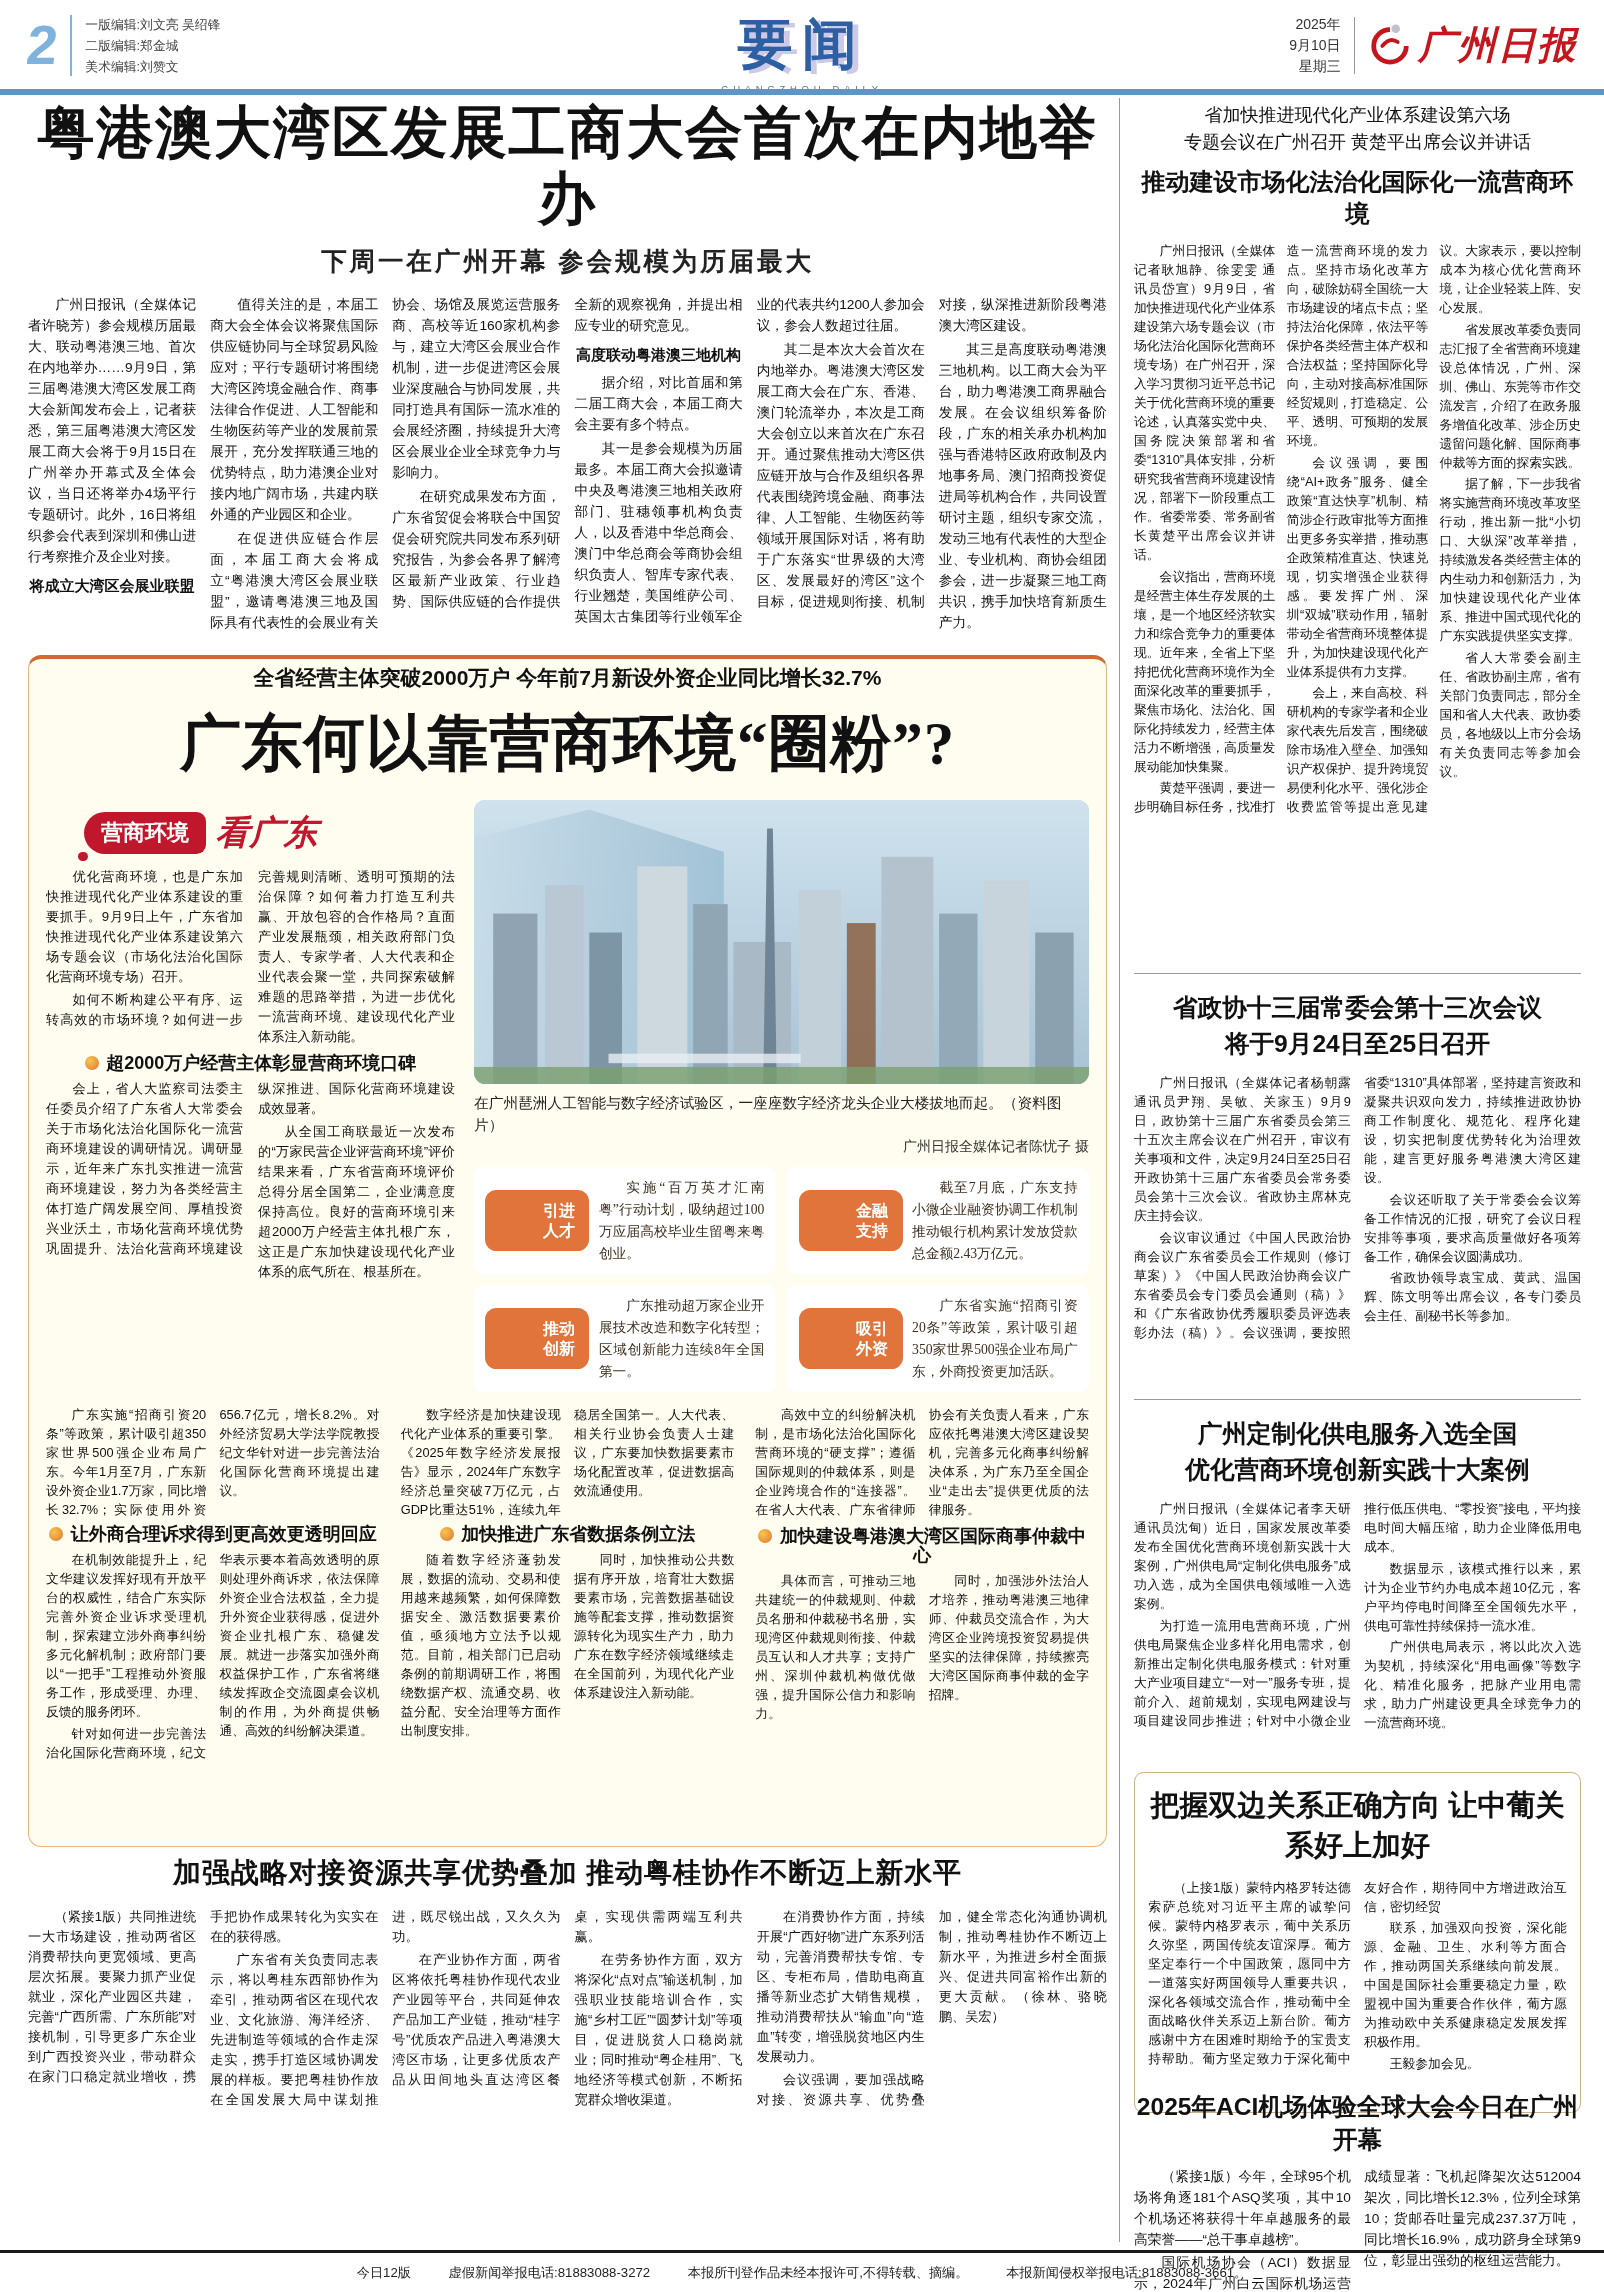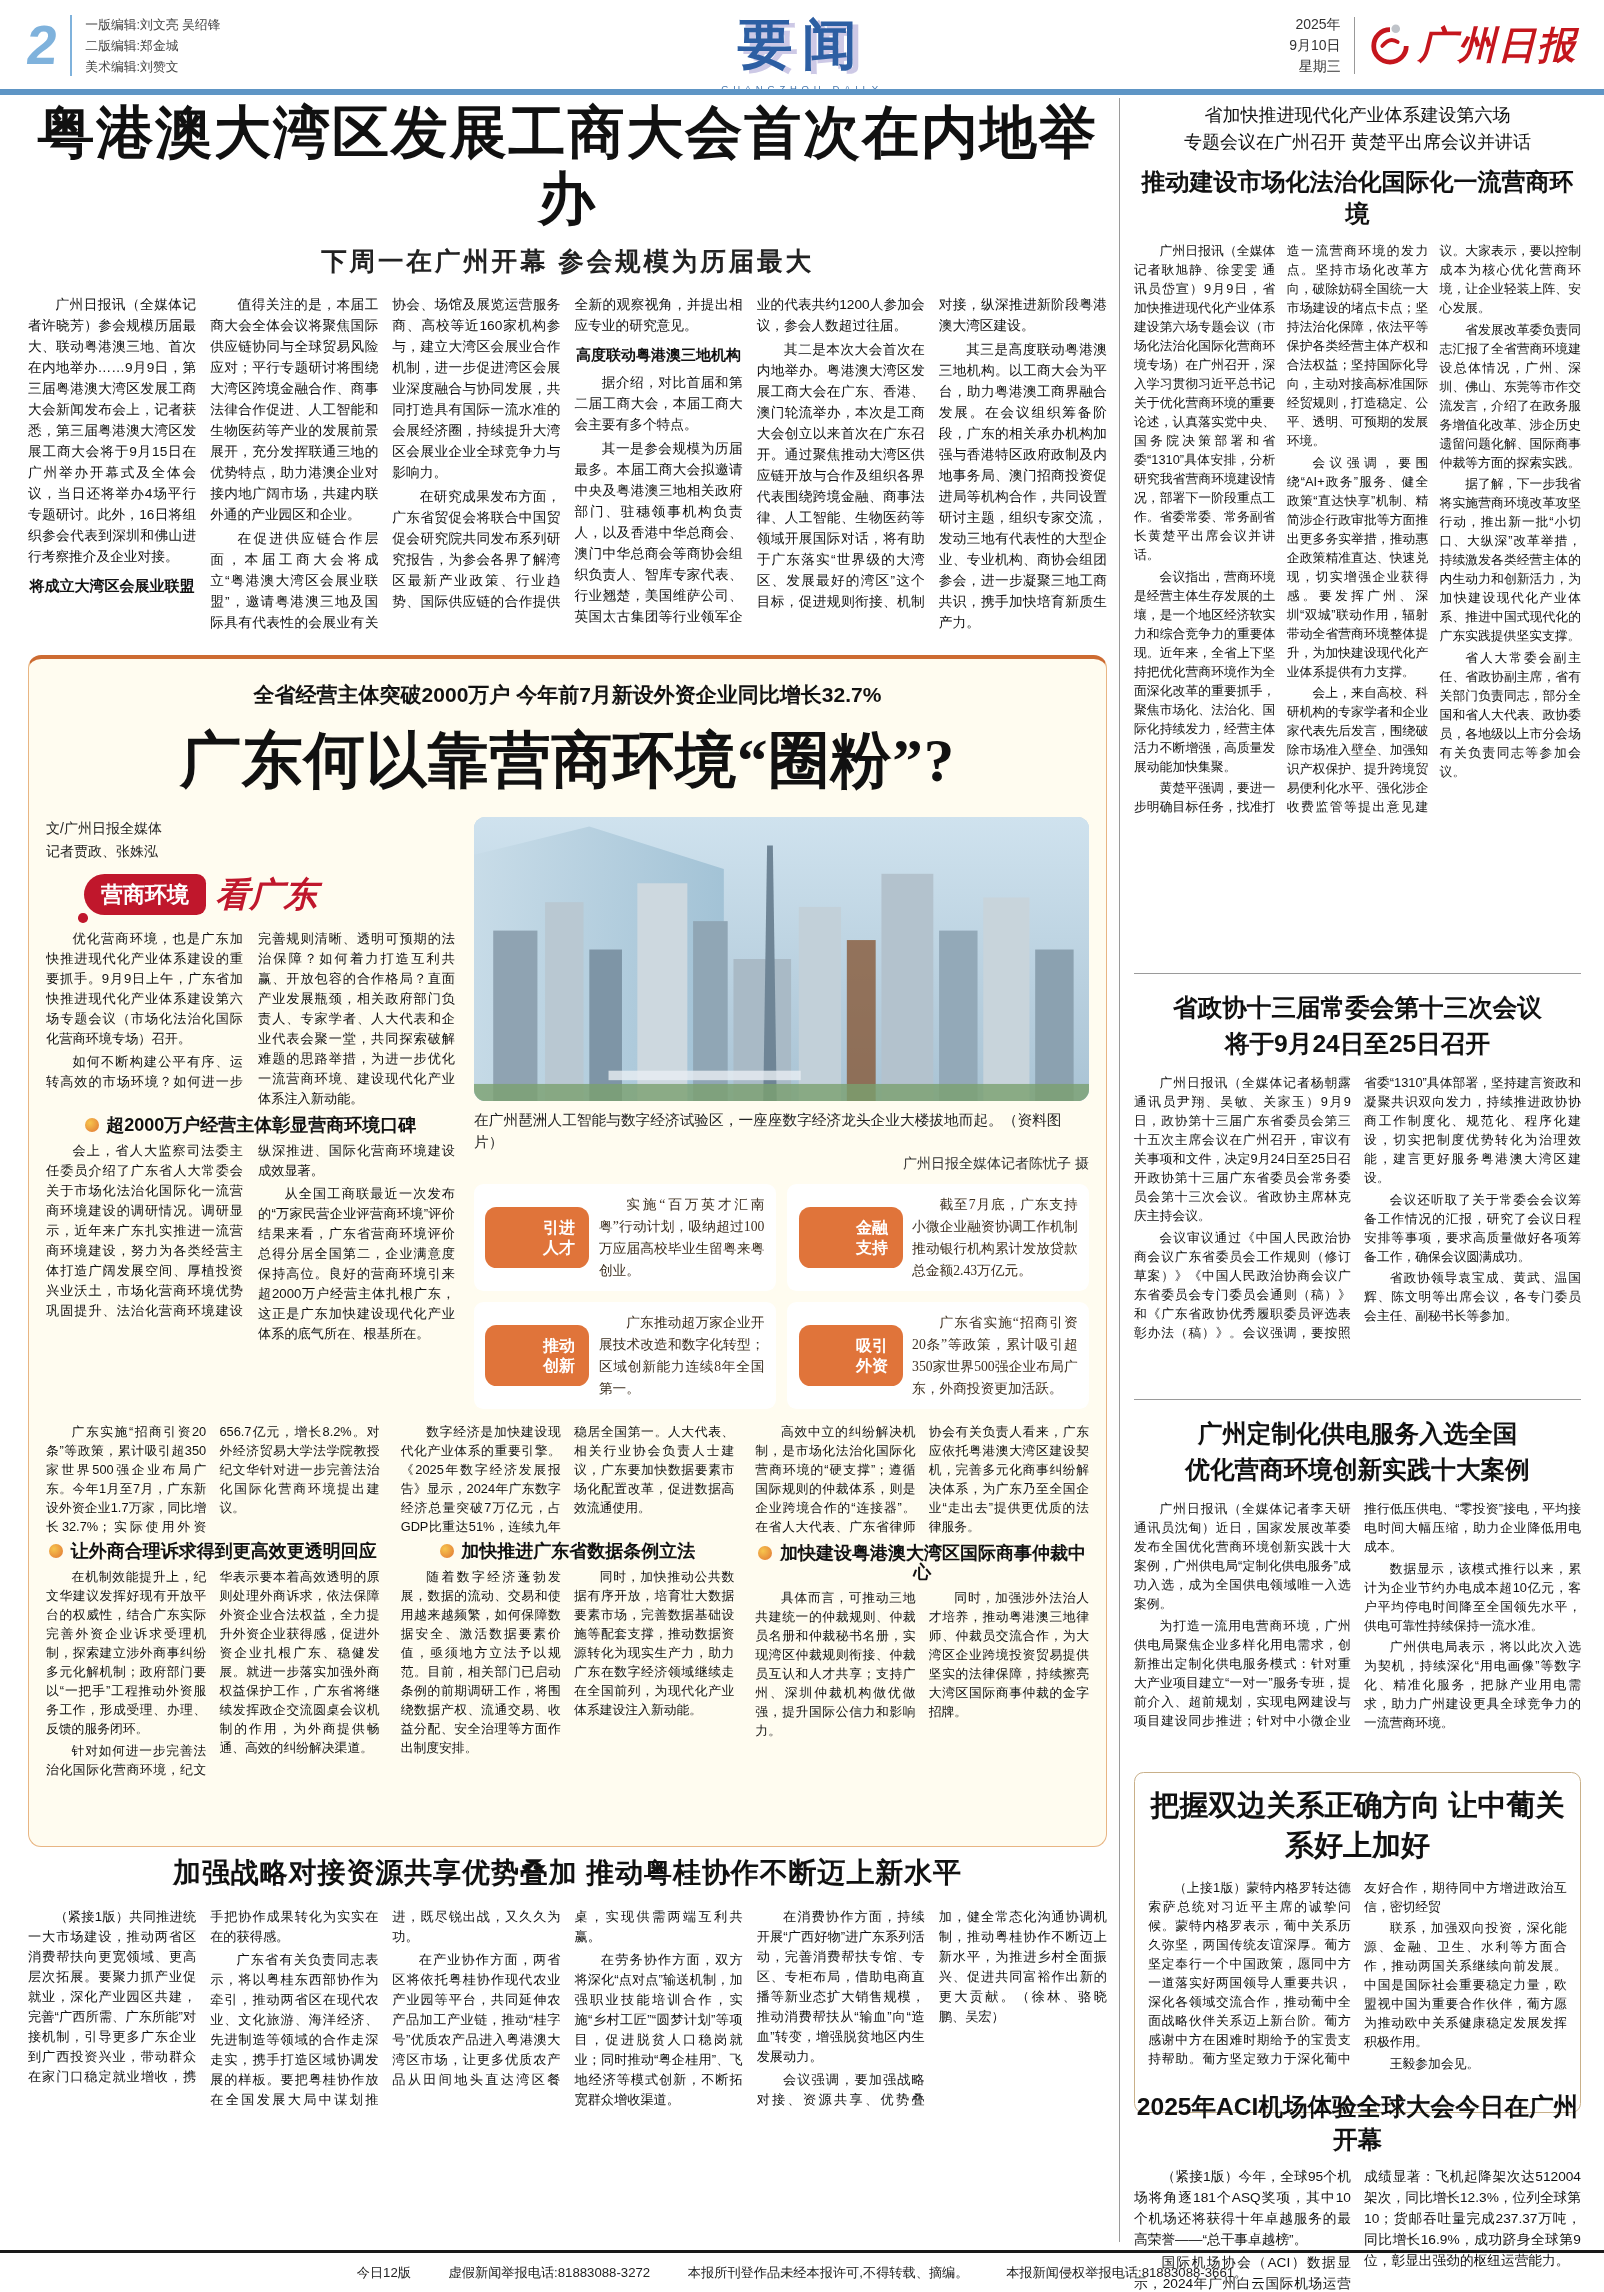--- a/index.html
+++ b/index.html
@@ -28,21 +28,21 @@
   .flowhead{font-weight:700;text-align:center;font-size:15px;margin:7.6px 0;break-inside:avoid;}
   
   .lead{position:absolute;left:28px;top:100px;width:1079px;}
   .lead-headline{font-size:57px;font-weight:900;text-align:center;letter-spacing:1.9px;line-height:1.15;
                  font-family:"Liberation Serif","DejaVu Serif",serif;}
   .lead-deck{font-size:25.6px;font-weight:700;text-align:center;letter-spacing:2.8px;margin-top:13.2px;color:#222;}
   .lead-body{margin-top:15px;height:363px;column-count:6;column-gap:14px;font-size:13.7px;line-height:21px;overflow:hidden;}
   
   .feature{position:absolute;left:28px;top:655px;width:1079px;height:1192px;background:#fffcf0;
            border:1.9px solid #e8b583;border-top:4.7px solid #cd6b32;border-radius:13.2px;box-sizing:border-box;padding:0 17px;}
-  .kicker{font-size:21px;font-weight:700;text-align:center;margin-top:22px;color:#111;}
+  .kicker{font-size:21px;font-weight:700;text-align:center;margin-top:5px;color:#111;}
   .f-headline{font-size:61px;font-weight:900;text-align:center;letter-spacing:0.9px;margin-top:11.4px;
               font-family:"Liberation Serif","DejaVu Serif",serif;}
   .f-main{display:flex;gap:19px;margin-top:15px;}
   .f-left{width:409px;flex:none;}
   .byline{font-size:14px;color:#222;line-height:1.6;}
   .badge-row{display:flex;align-items:center;gap:9.5px;margin:9.5px 0 11.4px 38px;}
   .badge-pill{background:#c0172c;color:#fff;font-size:22px;font-weight:700;padding:5.7px 17px;
               border-radius:21px 9.5px 9.5px 21px;position:relative;}
   .badge-pill::after{content:"";position:absolute;left:-5.7px;bottom:-7.6px;width:9.5px;height:9.5px;border-radius:50%;background:#c0172c;}
   .badge-cn{color:#c0172c;font-size:34px;font-weight:900;font-style:italic;
@@ -144,24 +144,20 @@
       <p class="bp">其二是本次大会首次在内地举办。粤港澳大湾区发展工商大会在广东、香港、澳门轮流举办，本次是工商大会创立以来首次在广东召开。通过聚焦推动大湾区供应链开放与合作及组织各界代表围绕跨境金融、商事法律、人工智能、生物医药等领域开展国际对话，将有助于广东落实“世界级的大湾区、发展最好的湾区”这个目标，促进规则衔接、机制对接，纵深推进新阶段粤港澳大湾区建设。</p>
       <p class="bp">其三是高度联动粤港澳三地机构。以工商大会为平台，助力粤港澳工商界融合发展。在会议组织筹备阶段，广东的相关承办机构加强与香港特区政府政制及内地事务局、澳门招商投资促进局等机构合作，共同设置研讨主题，组织专家交流，发动三地有代表性的大型企业、专业机构、商协会组团参会，进一步凝聚三地工商共识，携手加快培育新质生产力。</p>
     </div>
   </div>
 
   <div class="feature">
     <div class="kicker">全省经营主体突破2000万户 今年前7月新设外资企业同比增长32.7%</div>
     <div class="f-headline">广东何以靠营商环境“圈粉”?</div>
     <div class="f-main">
       <div class="f-left">
-        <div class="byline">
-          <div>文/广州日报全媒体</div>
-          <div>记者贾政、张姝泓</div>
-        </div>
         <div class="badge-row">
           <span class="badge-pill">营商环境</span>
           <span class="badge-cn">看广东</span>
         </div>
         <div class="f-intro">
           <p class="bp">优化营商环境，也是广东加快推进现代化产业体系建设的重要抓手。9月9日上午，广东省加快推进现代化产业体系建设第六场专题会议（市场化法治化国际化营商环境专场）召开。</p>
           <p class="bp">如何不断构建公平有序、运转高效的市场环境？如何进一步完善规则清晰、透明可预期的法治保障？如何着力打造互利共赢、开放包容的合作格局？直面产业发展瓶颈，相关政府部门负责人、专家学者、人大代表和企业代表会聚一堂，共同探索破解难题的思路举措，为进一步优化一流营商环境、建设现代化产业体系注入新动能。</p>
           <h4 class="ghead"><span class="dot"></span><span>超2000万户经营主体彰显营商环境口碑</span></h4>
           <p class="bp">会上，省人大监察司法委主任委员介绍了广东省人大常委会关于市场化法治化国际化一流营商环境建设的调研情况。调研显示，近年来广东扎实推进一流营商环境建设，努力为各类经营主体打造广阔发展空间、厚植投资兴业沃土，市场化营商环境优势巩固提升、法治化营商环境建设纵深推进、国际化营商环境建设成效显著。</p>
           <p class="bp">从全国工商联最近一次发布的“万家民营企业评营商环境”评价结果来看，广东省营商环境评价总得分居全国第二，企业满意度保持高位。良好的营商环境引来超2000万户经营主体扎根广东，这正是广东加快建设现代化产业体系的底气所在、根基所在。</p>

